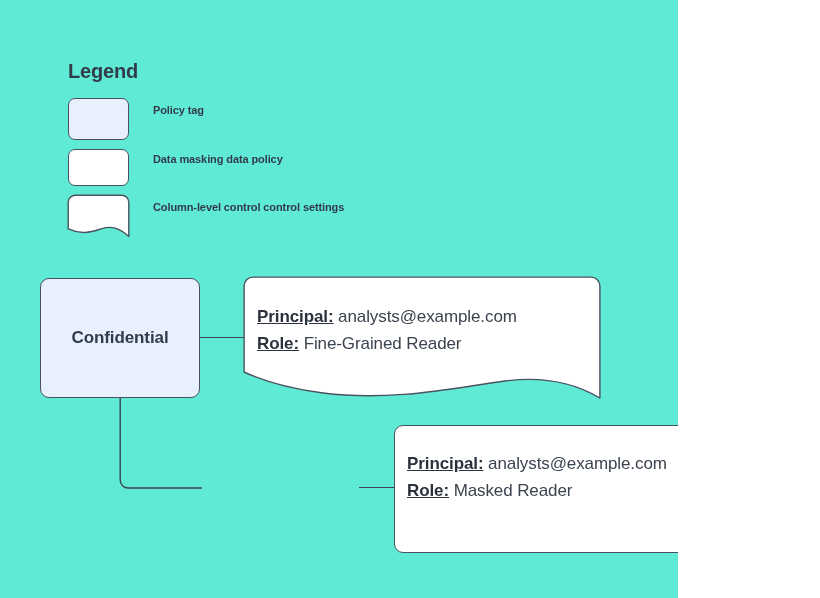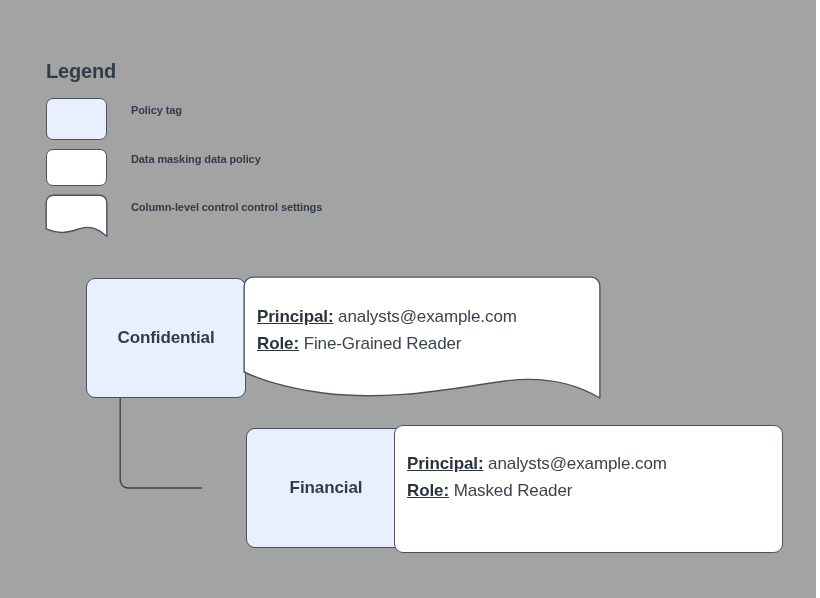--- a/index.html
+++ b/index.html
@@ -8,24 +8,25 @@
     padding: 0;
     background: #ffffff;
   }
   body {
     font-family: "Liberation Sans", sans-serif;
     color: #323b49;
     -webkit-font-smoothing: antialiased;
   }
   #canvas {
     position: relative;
-    width: 816px;
+    width: 656px;
     height: 598px;
-    background: #a3a3a3;
+    background: #5eead4;
     overflow: hidden;
+    padding-left: 22px;
   }
   .abs { position: absolute; }
 
   
   #legend-title {
     left: 46px;
     top: 60px;
     font-size: 20px;
     font-weight: bold;
     letter-spacing: -0.2px;
@@ -53,21 +54,20 @@
 
   
   .node {
     box-sizing: border-box;
     background: #e8f0fe;
     border: 1.4px solid #4a5260;
     border-radius: 9px;
     display: flex;
     align-items: center;
     justify-content: center;
-    margin-left: 46px;
   }
   .node-label {
     font-size: 17px;
     font-weight: bold;
     color: #323b49;
     letter-spacing: -0.1px;
   }
 
   
   .callout-plain {
@@ -137,23 +137,20 @@
       <path d="M 7.2 0 L 7.2 83 A 8 8 0 0 0 15.2 91 L 89 91" fill="none" stroke="#3d4450" stroke-width="1.4"></path>
     </svg>
   </div>
 
   <div class="abs conn conn-h" style="left:359px; top:487px; width:36px;"></div>
 
   <div class="abs node" style="left:40px; top:278px; width:160px; height:120px;">
     <span class="node-label">Confidential</span>
   </div>
 
-  <div class="abs node" style="left:200px; top:428px; width:160px; height:120px;">
-    <span class="node-label">Financial</span>
-  </div>
 
   <div class="abs callout-wave" style="left:243px; top:276px; width:359px; height:124px;">
     <svg width="359" height="124" viewBox="0 0 359 124">
       <path d="M 1.1 10
                A 8.9 8.9 0 0 1 10 1.1
                L 348 1.1
                A 8.9 8.9 0 0 1 356.9 10
                L 356.9 122
                C 330 106 300 100 262 105
                C 215 111 150 126 80 117

